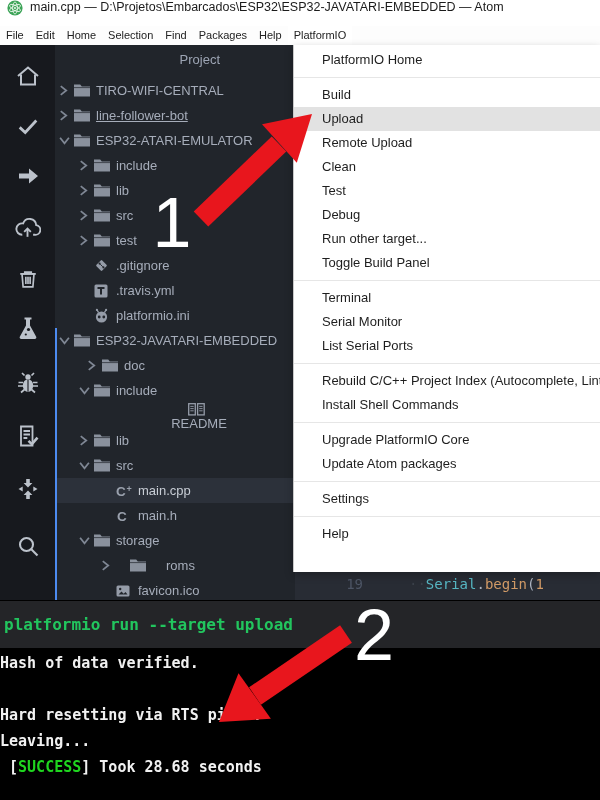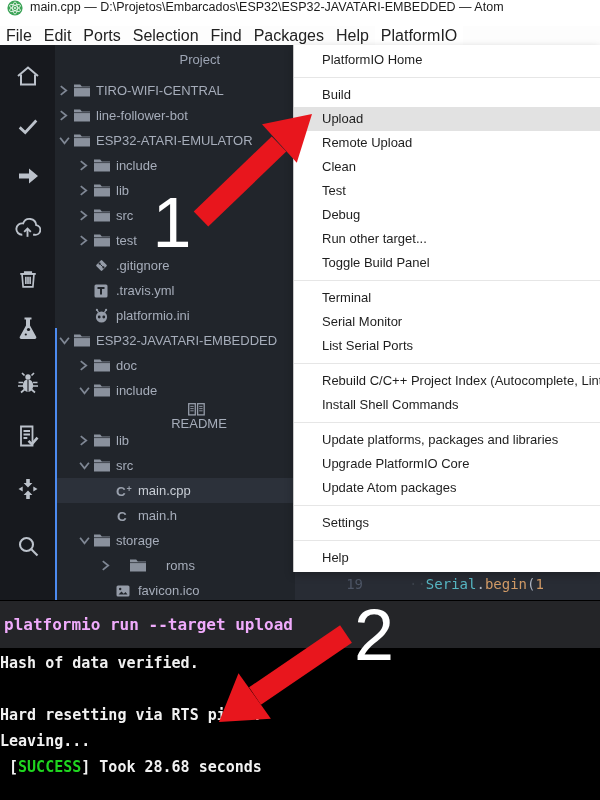--- a/index.html
+++ b/index.html
@@ -8,21 +8,21 @@
   #app { position:relative; width:600px; height:800px; background:#21252b; overflow:hidden; }
 
   
   .titlebar { position:absolute; left:0; top:0; width:600px; height:26px; background:#ffffff;
               display:flex; align-items:flex-start; padding-left:7px; }
   .titlebar .app-title { font-size:12.5px; color:#1b1b1b; margin-left:7px; white-space:nowrap; }
 
   
   .menubar { position:absolute; left:0; top:26px; width:600px; height:19px; background:#fdfdfd;
              display:flex; align-items:center; }
-  .menubar .mitem { font-size:16px; color:#222; padding:0 6px; height:19px; line-height:19px; cursor:default; }
+  .menubar .mitem { font-size:11px; color:#222; padding:0 6px; height:19px; line-height:19px; cursor:default; }
   .menubar .mitem.active { background:#ffffff; }
 
   
   .toolbar { position:absolute; left:0; top:45px; width:55px; height:555px; background:#17191e; }
   .tbicon { position:absolute; left:14px; width:27px; height:27px; display:flex; align-items:center; justify-content:center; }
   .tbicon svg { display:block; }
 
   
   .tree { position:absolute; left:55px; top:45px; width:240px; height:555px; background:#21252b; overflow:hidden; }
   .tree-header { height:33px; line-height:30px; font-size:13px; color:#9da5b4; text-align:right; padding-right:75px; }
@@ -52,21 +52,21 @@
   .menu-item { height:24px; line-height:24px; font-size:13px; color:#1e1e1e; padding-left:28px;
                white-space:nowrap; cursor:default; }
   .menu-item.highlighted { background:#e2e2e2; }
   .menu-sep { border-top:1px solid #e6e6e6; margin:5px 0; }
 
   
   .terminal { position:absolute; left:0; top:600px; width:600px; height:200px; background:#000; z-index:40;
               font-family:"DejaVu Sans Mono", monospace; font-weight:bold; }
   .term-cmdbar { position:absolute; left:0; top:1px; width:600px; height:47px; background:#242528;
                  display:flex; align-items:center; }
-  .term-cmd { font-size:16px; color:#f0abfc; padding-left:4px; letter-spacing:0; white-space:pre; }
+  .term-cmd { font-size:16px; color:#22c55e; padding-left:4px; letter-spacing:0; white-space:pre; }
   .term-body { position:absolute; left:0; top:50px; width:600px; }
   .term-line { height:26px; line-height:26px; font-size:15px; color:#f1f1f1; white-space:pre; }
   .t-green { color:var(--green,#1fd51f); }
 
   
   .overlay { position:absolute; left:0; top:0; width:600px; height:800px; z-index:100; pointer-events:none; }
   .anno-num { position:absolute; color:#ffffff; font-size:72px; font-weight:400; line-height:1;
               text-align:center; z-index:101; pointer-events:none; }
   #anno-1 { left:142px; top:188px; width:60px; font-size:70px; }
   #anno-2 { left:346px; top:599px; width:56px; }
@@ -87,21 +87,21 @@
           </g>
           <circle cx="10" cy="10" r="1.3" fill="#e8f5e9"></circle>
         </svg>
     </span>
     <span class="app-title">main.cpp — D:\Projetos\Embarcados\ESP32\ESP32-JAVATARI-EMBEDDED — Atom</span>
   </div>
 
   <div class="menubar" id="menubar">
       <div class="mitem">File</div>
       <div class="mitem">Edit</div>
-      <div class="mitem">Ports</div>
+      <div class="mitem">Home</div>
       <div class="mitem">Selection</div>
       <div class="mitem">Find</div>
       <div class="mitem">Packages</div>
       <div class="mitem">Help</div>
       <div class="mitem active">PlatformIO</div>
     </div>
 
   <div class="toolbar" id="toolbar">
       <div class="tbicon" style="top: 17px;">
         <svg width="26" height="26" viewBox="0 0 26 26" fill="none" stroke="#bcc2cb" stroke-width="2">
@@ -183,21 +183,21 @@
             </svg>
           </span>
           <span class="tr-icon">
             <svg width="16" height="13" viewBox="0 0 16 13">
               <path d="M0 .5h6.2l1.6 2H16v10H0z" fill="#8a919d"></path>
               <path d="M0 3.6h16" stroke="#21252b" stroke-width=".7"></path>
             </svg>
           </span>
           <span class="tr-label">TIRO-WIFI-CENTRAL</span>
         </div>
-        <div class="tree-row" style="padding-left: 4px;">
+        <div class="tree-row" style="padding-left: 4px; text-decoration: underline;">
           <span class="tr-chevron">
             <svg width="9" height="11" viewBox="0 0 8 10">
               <path d="M1.5 1l5 4-5 4" fill="none" stroke="#7f8794" stroke-width="1.6"></path>
             </svg>
           </span>
           <span class="tr-icon">
             <svg width="16" height="13" viewBox="0 0 16 13">
               <path d="M0 .5h6.2l1.6 2H16v10H0z" fill="#8a919d"></path>
               <path d="M0 3.6h16" stroke="#21252b" stroke-width=".7"></path>
             </svg>
@@ -317,21 +317,21 @@
             </svg>
           </span>
           <span class="tr-icon">
             <svg width="16" height="13" viewBox="0 0 16 13">
               <path d="M0 .5h6.2l1.6 2H16v10H0z" fill="#8a919d"></path>
               <path d="M0 3.6h16" stroke="#21252b" stroke-width=".7"></path>
             </svg>
           </span>
           <span class="tr-label">ESP32-JAVATARI-EMBEDDED</span>
         </div>
-        <div class="tree-row" style="padding-left: 24px;">
+        <div class="tree-row" style="padding-left: 24px; margin-left: 8px;">
           <span class="tr-chevron">
             <svg width="9" height="11" viewBox="0 0 8 10">
               <path d="M1.5 1l5 4-5 4" fill="none" stroke="#7f8794" stroke-width="1.6"></path>
             </svg>
           </span>
           <span class="tr-icon">
             <svg width="16" height="13" viewBox="0 0 16 13">
               <path d="M0 .5h6.2l1.6 2H16v10H0z" fill="#8a919d"></path>
               <path d="M0 3.6h16" stroke="#21252b" stroke-width=".7"></path>
             </svg>
@@ -472,21 +472,20 @@
       <div class="menu-item">Run other target...</div>
       <div class="menu-item">Toggle Build Panel</div>
       <div class="menu-sep"></div>
       <div class="menu-item">Terminal</div>
       <div class="menu-item">Serial Monitor</div>
       <div class="menu-item">List Serial Ports</div>
       <div class="menu-sep"></div>
       <div class="menu-item">Rebuild C/C++ Project Index (Autocomplete, Linter)</div>
       <div class="menu-item">Install Shell Commands</div>
       <div class="menu-sep"></div>
-      <div class="menu-item">Update platforms, packages and libraries</div>
       <div class="menu-item">Upgrade PlatformIO Core</div>
       <div class="menu-item">Update Atom packages</div>
       <div class="menu-sep"></div>
       <div class="menu-item">Settings</div>
       <div class="menu-sep"></div>
       <div class="menu-item">Help</div>
     </div>
 
   <div class="terminal">
     <div class="term-cmdbar">

